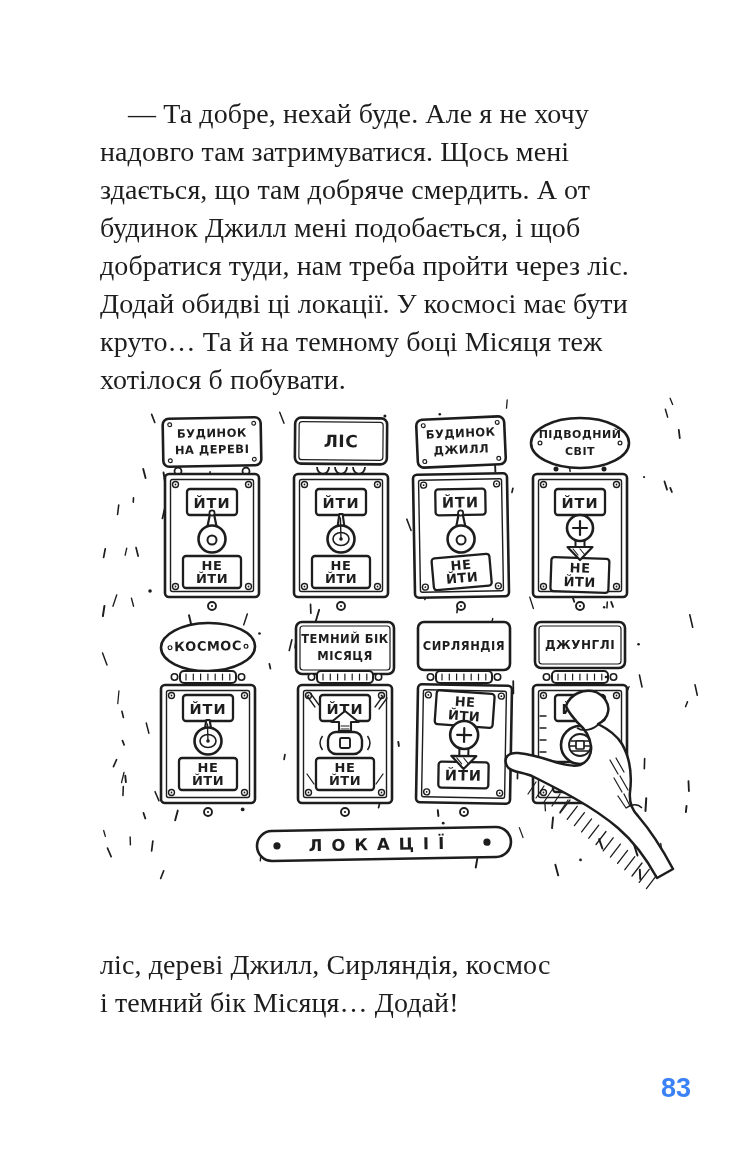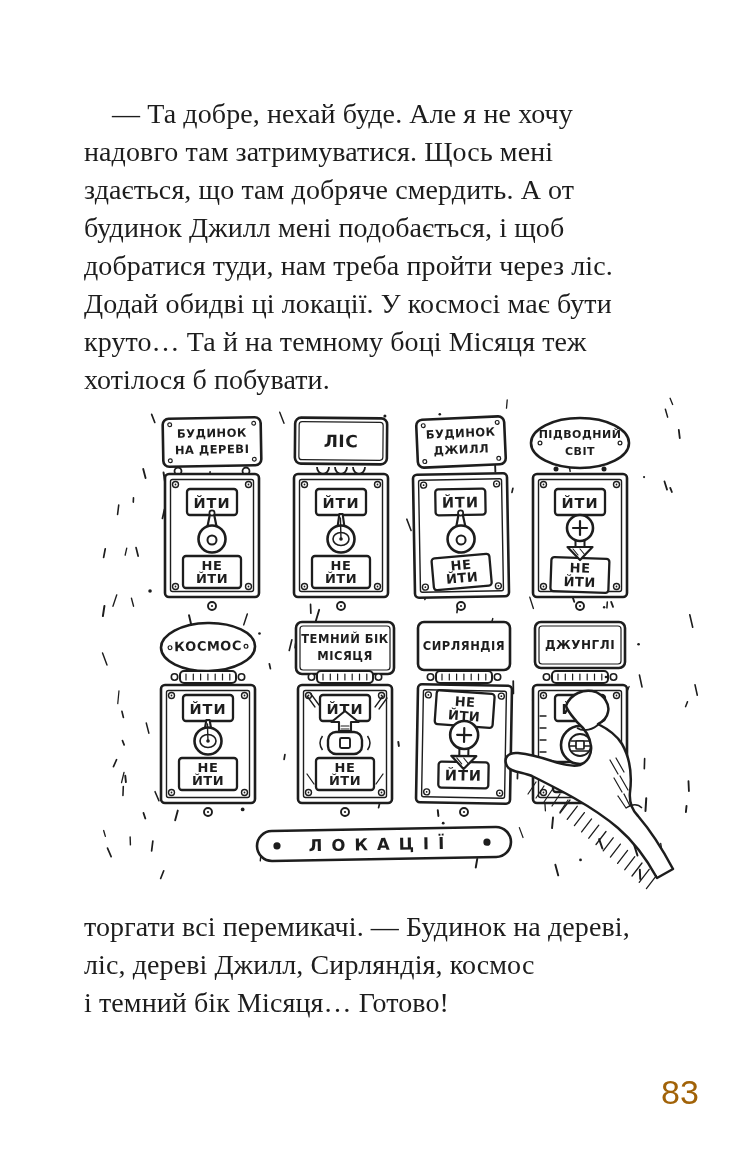--- a/index.html
+++ b/index.html
@@ -1,23 +1,23 @@
 <!DOCTYPE html>
 <html><head>
 <meta charset="utf-8">
 <style>
   html,body{margin:0;padding:0;background:#e8e8e8;}
   .page{position:relative;width:750px;height:1150px;background:#ffffff;overflow:hidden;
         font-family:"Liberation Serif", serif;color:#1d1d1d;margin:0 auto;}
-  .bodytext{position:absolute;left:84px;width:580px;font-size:28px;line-height:38px;
+  .bodytext{position:absolute;left:100px;width:580px;font-size:28px;line-height:38px;
             text-indent:28px;margin:0;letter-spacing:0.1px;}
   #para1{top:95px;}
   #para2{top:870px;}
   .pagenum{position:absolute;left:661px;top:1073px;font-family:"Liberation Sans", sans-serif;
-           font-size:34px;color:#a16207;}
+           font-size:27px;color:#3b82f6;font-weight:bold;}
   #illustration{position:absolute;left:0;top:392px;width:750px;height:492px;}
   #illustration svg{position:absolute;overflow:visible;}
   #speckles{left:0;top:0;z-index:1;}
   .unit{z-index:10;}
   #locsign{z-index:10;}
   #hand{z-index:30;}
   svg text{user-select:none;}
 </style>
 </head>
 <body>
@@ -606,15 +606,15 @@
             <line x1="50" y1="135" x2="66" y2="135" stroke="#1d1d1d" stroke-width="1.4" stroke-linecap="round"></line>
             <rect x="54" y="125" width="8" height="8" rx="1" fill="#fff" stroke="#1d1d1d" stroke-width="1.7"></rect>
             <line x1="70" y1="123" x2="75" y2="123" stroke="#1d1d1d" stroke-width="1.2" stroke-linecap="round"></line>
             <line x1="71" y1="129" x2="76" y2="129" stroke="#1d1d1d" stroke-width="1.2" stroke-linecap="round"></line>
             <line x1="70" y1="135" x2="74" y2="135" stroke="#1d1d1d" stroke-width="1.2" stroke-linecap="round"></line>
           </g>
         </g>
       </svg>
     </div>
 
-  <p id="para2" class="bodytext"><br><span>торгати всі перемикачі. — Будинок на дереві,</span><br><span>ліс, дереві Джилл, Сирляндія, космос</span><br><span>і темний бік Місяця… Готово!</span></p>
+  <p id="para2" class="bodytext"><br><br><span>ліс, дереві Джилл, Сирляндія, космос</span><br><span>і темний бік Місяця… Додай!</span></p>
   <div class="pagenum">83</div>
 </div>
 
 </body></html>

